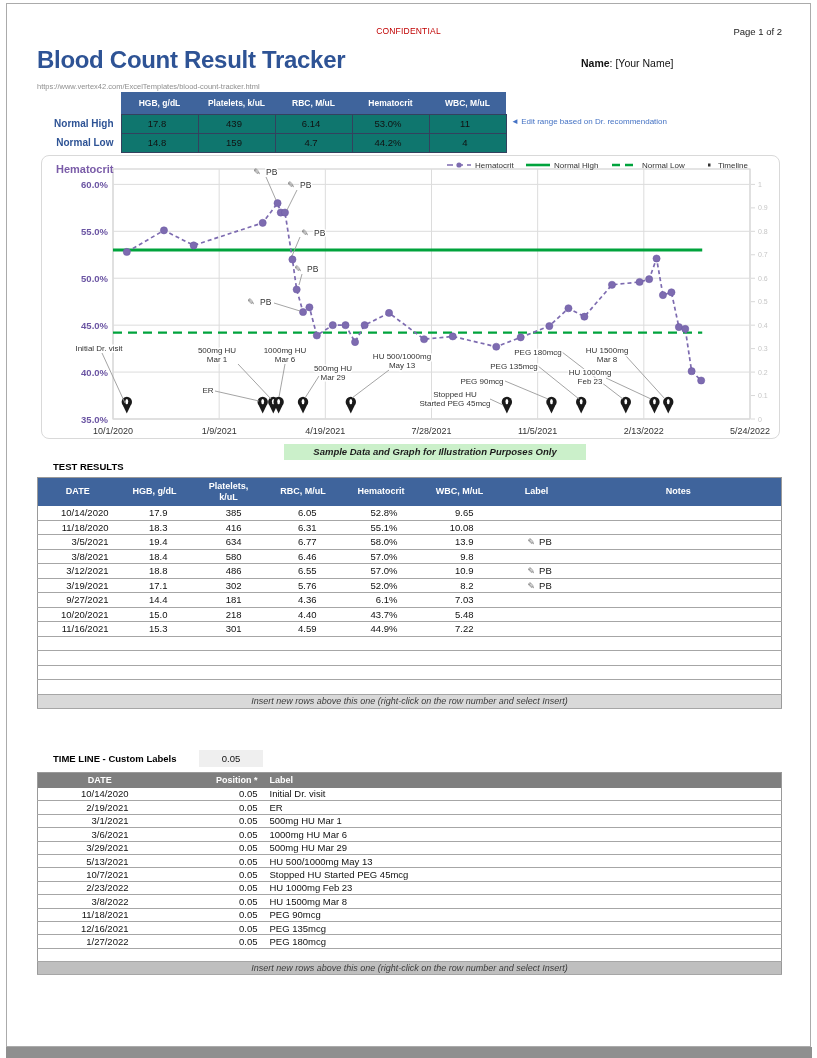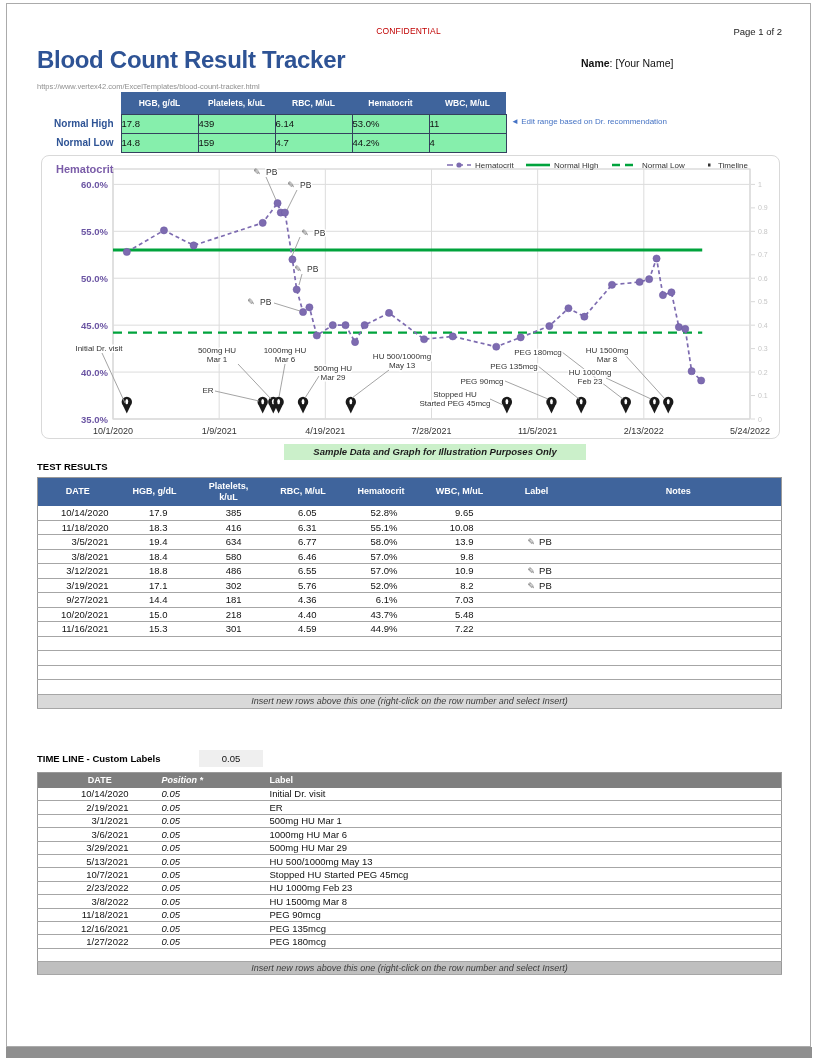--- a/index.html
+++ b/index.html
@@ -17,32 +17,32 @@
   .doc-url { left:30px; top:78px; font-size:7.5px; color:#8f8f8f; }
   .name-line { left:574px; top:53px; font-size:10.5px; color:#111; }
   .name-line b { font-weight:bold; }
 
   
   #ranges-grid { position:absolute; left:30px; top:88px; border-collapse:collapse; table-layout:fixed; }
   #ranges-grid td { height:19px; font-size:9.5px; }
   #ranges-grid tr.rh td { height:22px; background:#3f649c; color:#fff; font-size:8.5px; font-weight:bold; text-align:center; }
   #ranges-grid tr.rh td.corner { background:none; border:none; }
   #ranges-grid td.rlab { width:84px; border:none; text-align:right; padding-right:7px; font-weight:bold; color:#2e5395; font-size:10px; }
-  #ranges-grid td.rval { width:77px; border:1px solid #33415e; text-align:left; padding-right:5px; background:#86efac; color:#111; }
+  #ranges-grid td.rval { width:77px; border:1px solid #33415e; text-align:center; padding-right:5px; background:#0f766e; color:#111; }
   #ranges-grid tr.rh td { width:77px; border:none; }
   .edit-note { left:504px; top:113px; font-size:8px; color:#4472c4; }
 
   
   #chart-frame { left:34px; top:151px; width:739px; height:284px; border:1px solid #d9d9d9; border-radius:8px; background:#fff; }
 
   
   .sample-note { left:277px; top:440px; width:302px; height:16px; line-height:16px; background:#cbf0ca;
                  text-align:center; font-size:9.5px; font-weight:bold; font-style:italic; color:#1c1c1c; }
 
-  .section-heading { font-size:9.5px; font-weight:bold; color:#000; }
+  .section-heading { font-size:9.5px; font-weight:bold; color:#000;margin-left:16px; }
   #results-heading { left:30px; top:457px; }
   #timeline-heading { left:30px; top:749px; }
   .pos-default-box { left:192px; top:746px; width:64px; height:17px; line-height:17px; background:#efefef;
                      text-align:center; font-size:9.5px; color:#111; }
 
   
   .sheet-table { position:absolute; border-collapse:collapse; table-layout:fixed; font-size:9.5px; color:#111;
                  border:1px solid #9a9a9a; }
   #results-table { left:30px; top:473px; width:744px; }
   #results-table thead td { background:#3f649c; color:#fff; font-weight:bold; font-size:9px; text-align:center;
@@ -50,21 +50,21 @@
   #results-table tbody td { height:14.5px; border-bottom:1px solid #a6a6a6; }
   #timeline-table { left:30px; top:768px; width:744px; }
   #timeline-table thead td { background:#7f7f7f; color:#fff; font-weight:bold; font-size:9px; height:15px; vertical-align:middle; }
   #timeline-table tbody td { height:13.4px; border-bottom:1px solid #a6a6a6; }
 
   td.c-date { text-align:right; padding-right:9px; }
   td.c-num  { text-align:right; padding-right:24px; }
   td.c-label{ text-align:left; padding-left:30px; }
   td.c-notes{ text-align:left; padding-left:6px; }
   td.t-date { text-align:right; padding-right:33px; }
-  td.t-pos  { text-align:left;font-style:italic; }
+  td.t-pos  { text-align:right; }
   td.t-label{ text-align:left; padding-left:12px; }
   #timeline-table thead td.t-date { text-align:center; padding:0; }
   #timeline-table thead td.t-label{ text-align:left; padding-left:12px; }
 
   .pencil { font-size:9px; color:#666; margin-right:4px; }
   tr.insert-row td { text-align:center; font-style:italic; font-size:9px; color:#3d3d3d; height:13px; }
   #results-table tr.insert-row td { background:#d9d9d9; }
   #timeline-table tr.insert-row td { background:#bfbfbf; }
 </style>
 </head>

